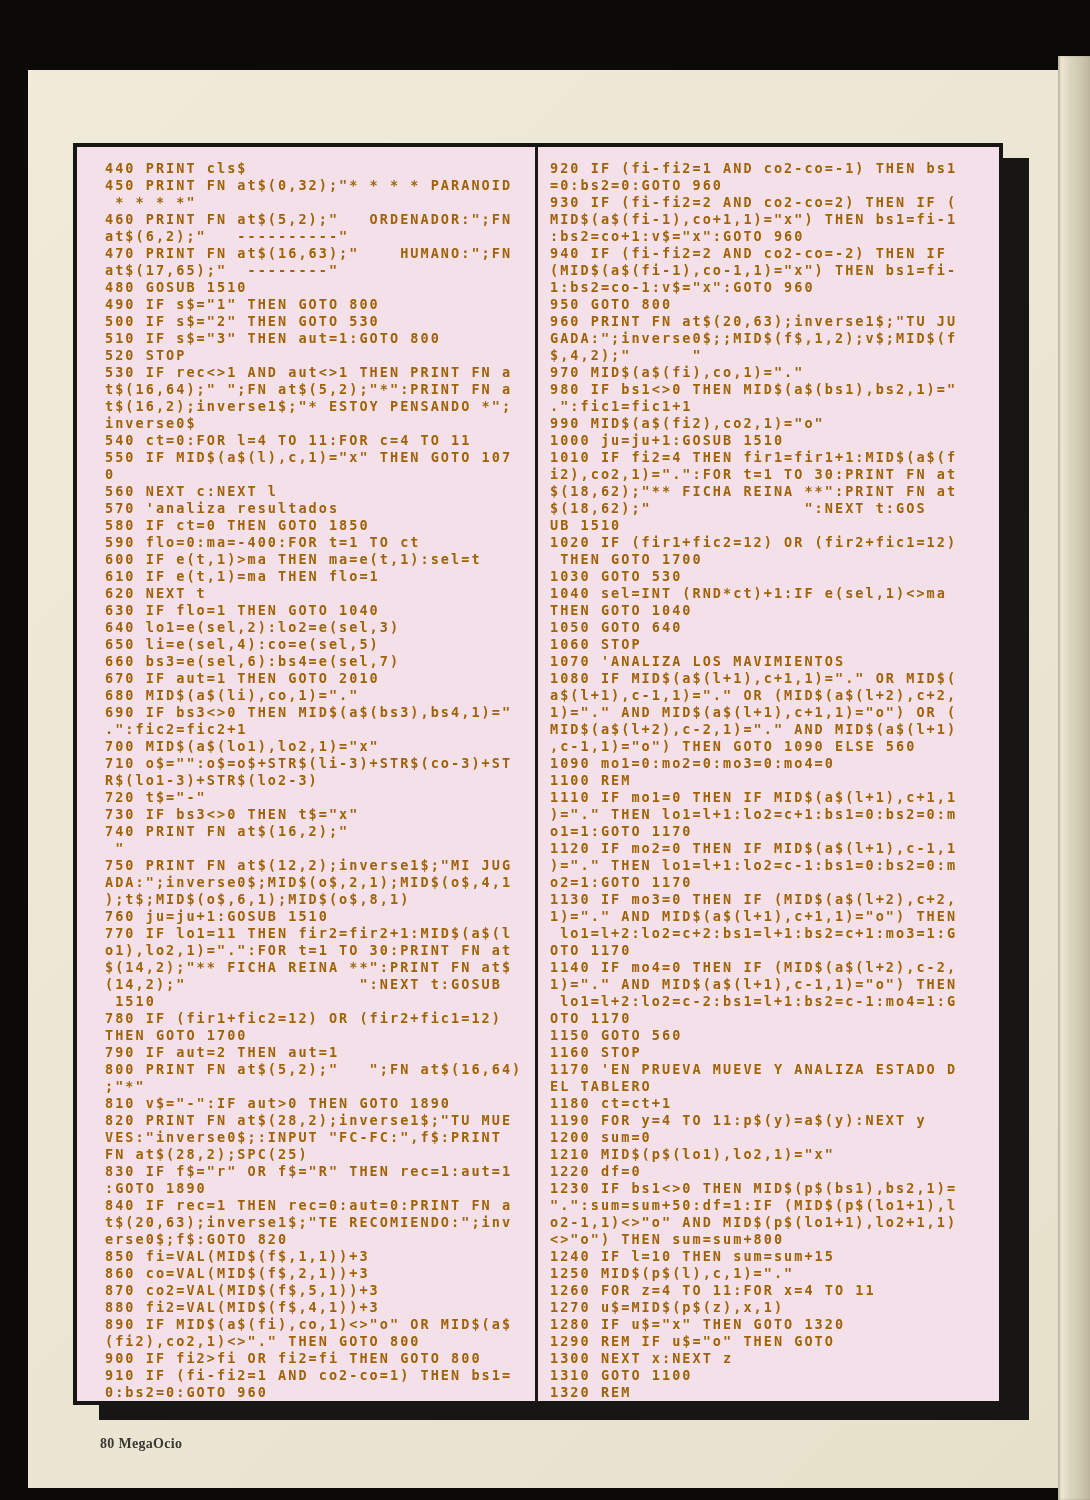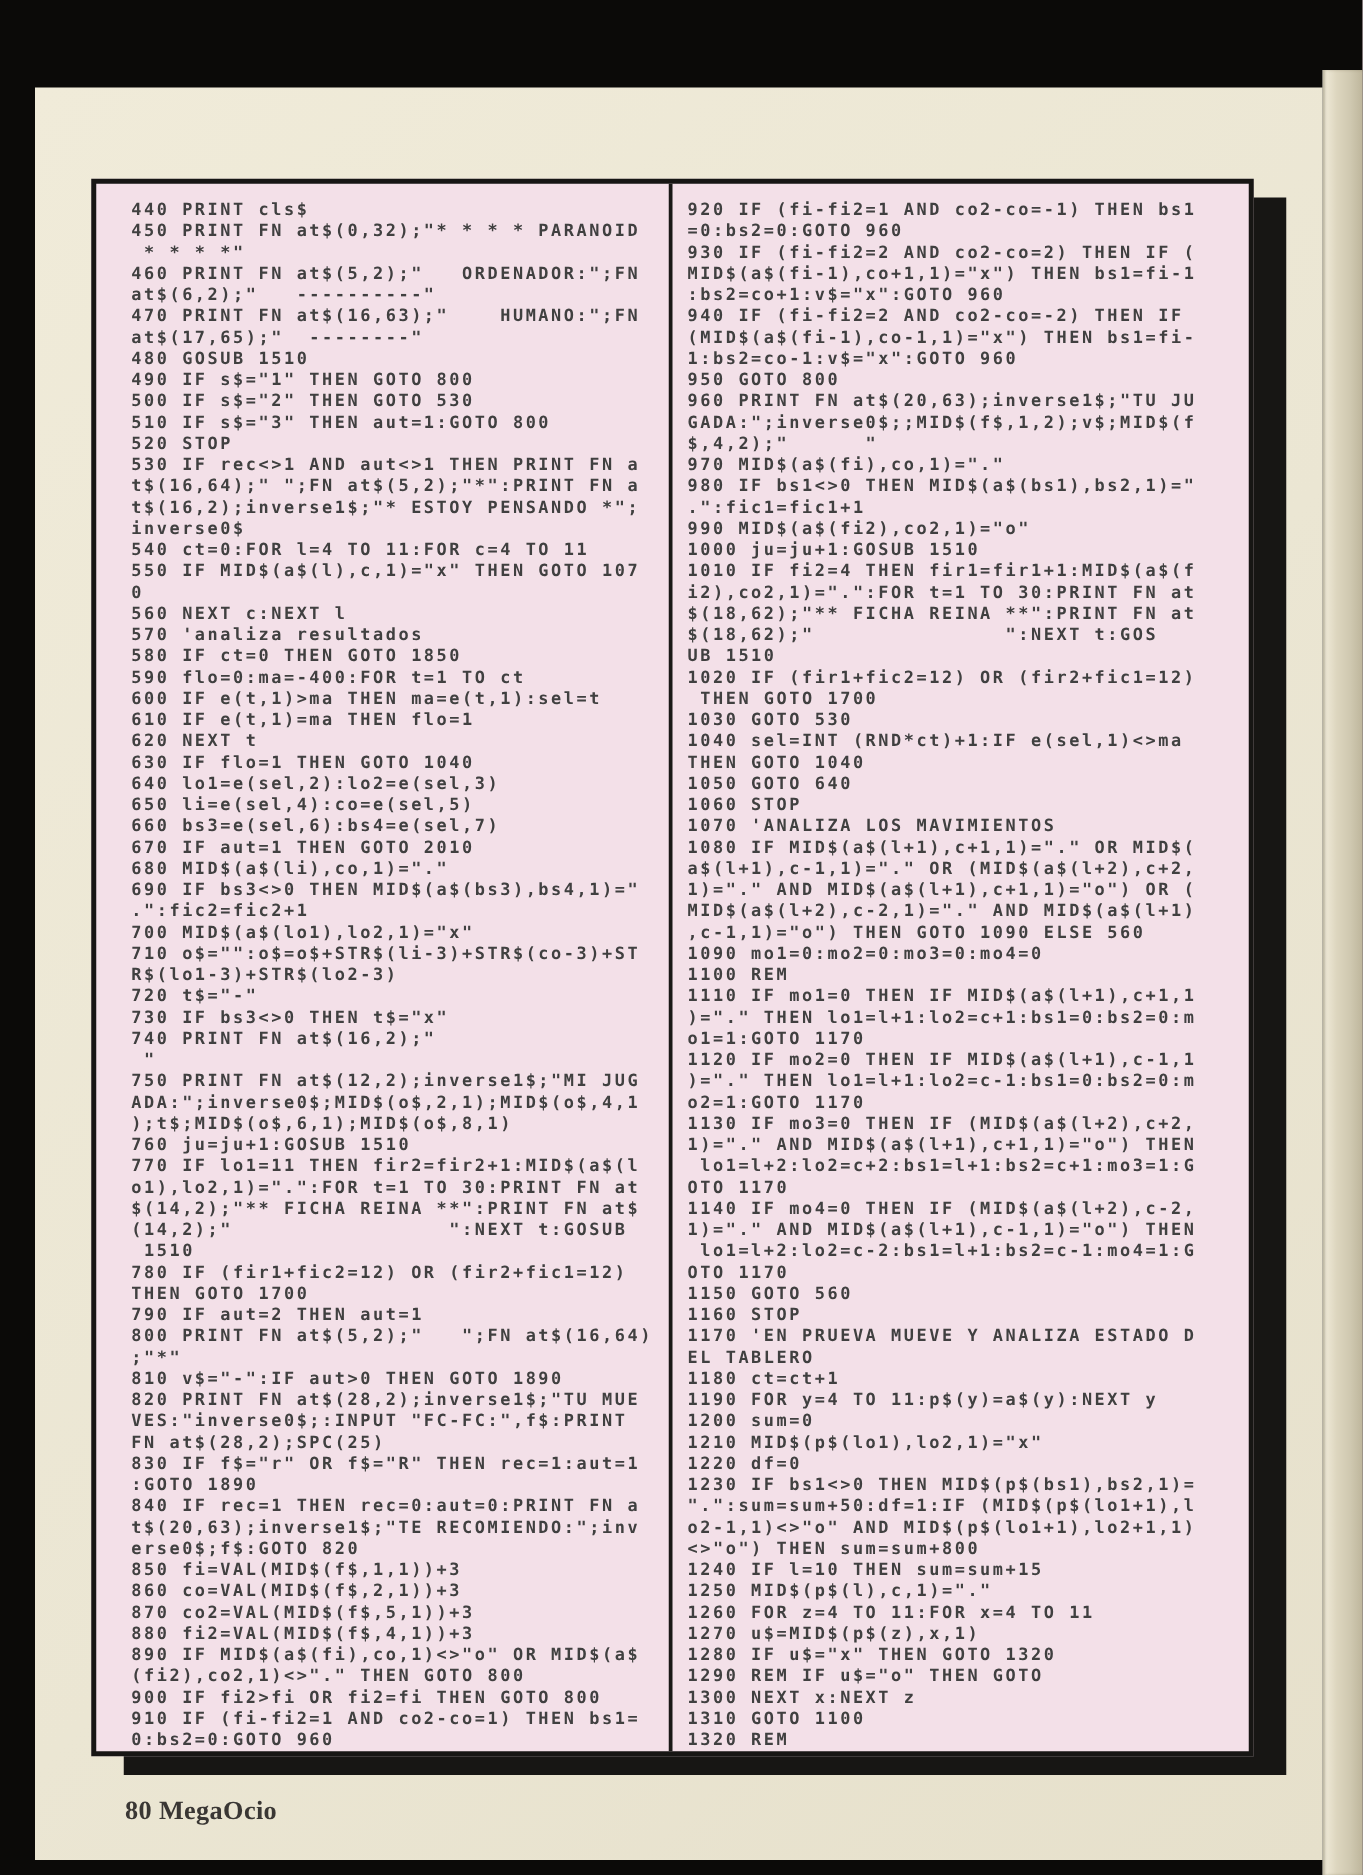--- a/index.html
+++ b/index.html
@@ -32,31 +32,31 @@
     position:absolute;left:458px;top:0;width:3px;height:100%;
     background:#1a1917;
   }
   pre.code-col{
     position:absolute;top:13px;margin:0;
     font-family:"DejaVu Sans Mono",monospace;
     font-weight:700;
     font-size:13.5px;
     line-height:17px;
     letter-spacing:2.05px;
-    color:#404040;
+    color:#a16207;
     white-space:pre;
     text-rendering:optimizeSpeed;
   }
   #code-left{left:28px;}
   #code-right{left:473px;}
   .footer{
     position:absolute;left:100px;top:1436px;
     font-family:"Liberation Serif",serif;
     font-weight:700;
-    font-size:21px;
+    font-size:14px;
     color:#3a3734;
     letter-spacing:.3px;
   }
 </style>
 </head>
 <body>
 
 <div class="paper"></div>
 <div class="page-curl"></div>
 

